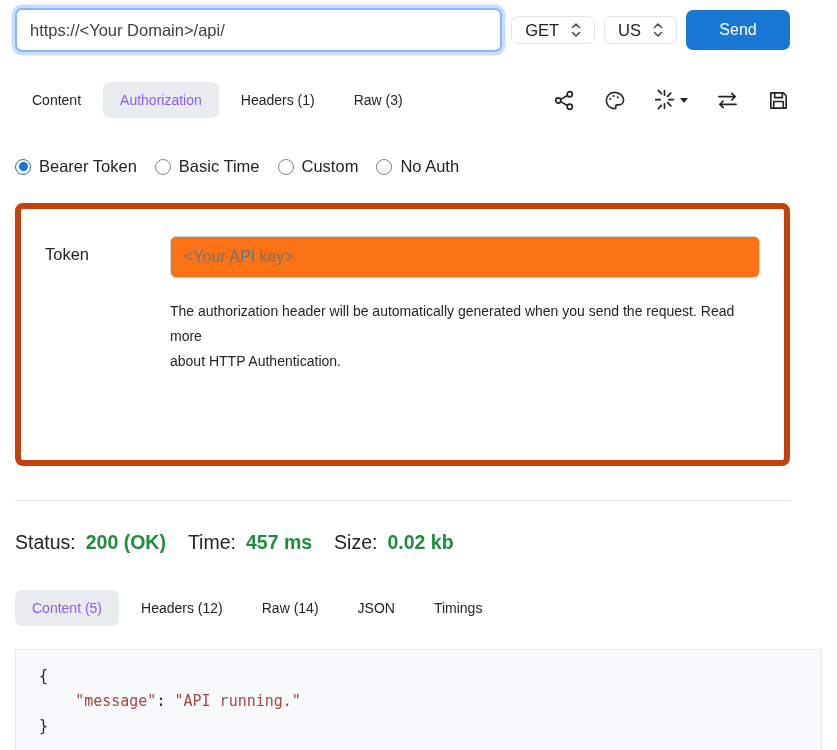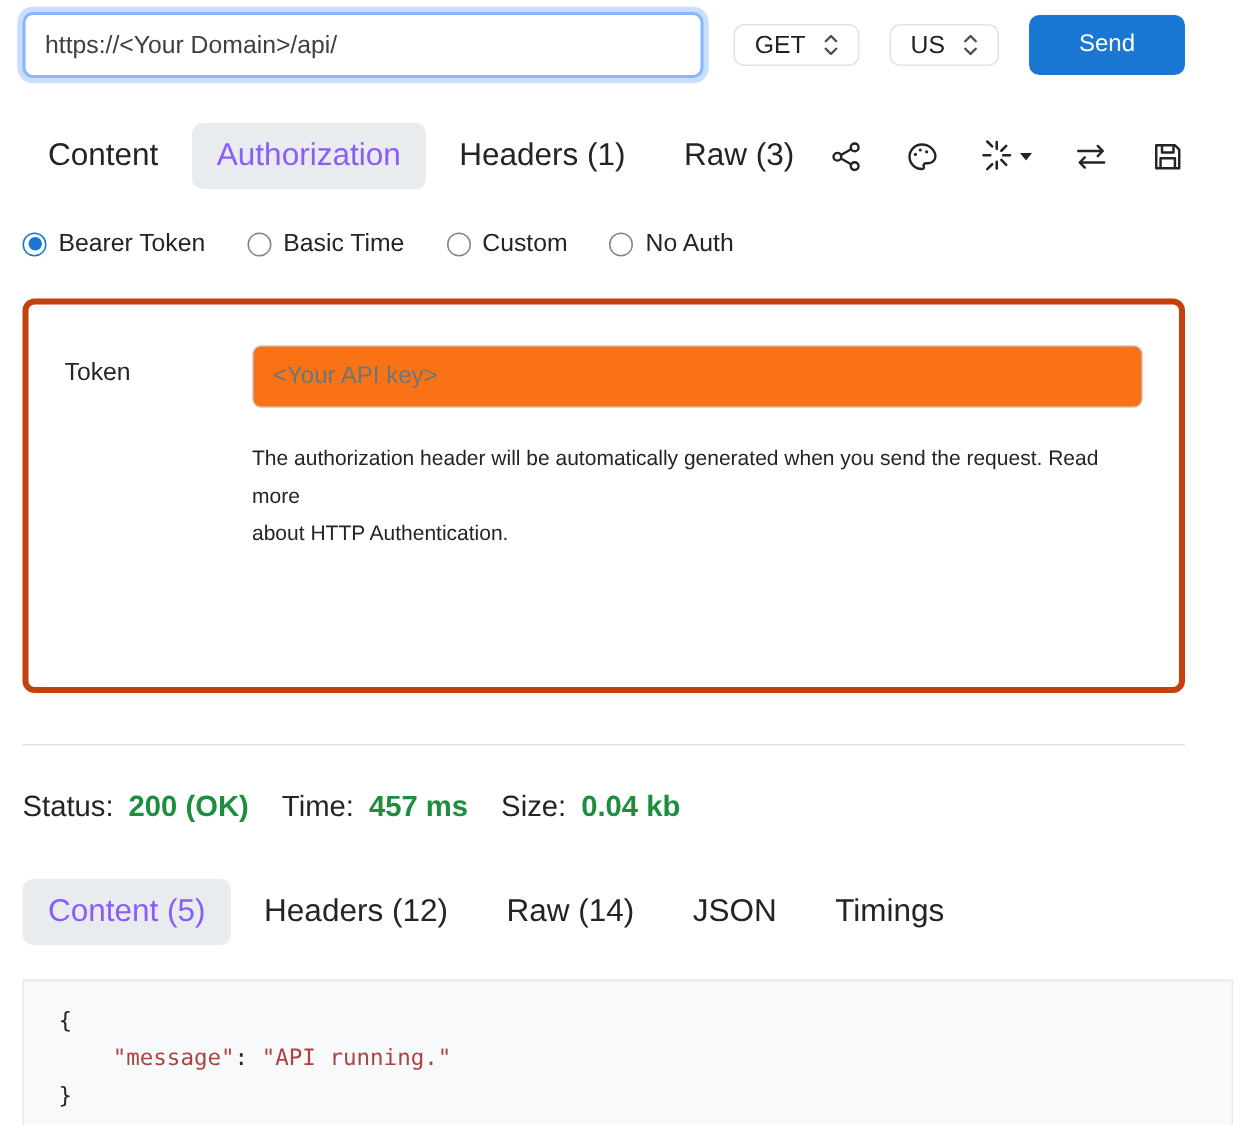--- a/index.html
+++ b/index.html
@@ -2,48 +2,48 @@
 <html style="--accent-blue: #1976d2; --focus-border: #86b7fe; --tab-active-bg: #e9ecef; --success-green: #1e8e3e; --json-string: #a94442;"><head>
 <meta charset="utf-8">
 <style>
   *{box-sizing:border-box;margin:0;padding:0}
   html,body{width:837px;height:750px;overflow:hidden;background:#fff}
   body{font-family:"Liberation Sans","DejaVu Sans",sans-serif;color:#212529}
   .page{padding:8px 15px 0}
   .narrow{margin-right:32px}
 
   
-  .request-bar{display:flex;align-items:center;gap:20px}
+  .request-bar{display:flex;align-items:center;gap:9px}
   .url-input{flex:1;height:44px;font-size:16.5px;color:#3c4043;padding:0 13px;
     border:2px solid var(--focus-border,#86b7fe);border-radius:7px;outline:none;
     box-shadow:0 0 0 3.5px rgba(13,110,253,.22);font-family:inherit;background:#fff}
   .select-box{display:flex;align-items:center;gap:12px;height:28px;padding:0 13px;
     border:1px solid #dfe3e8;border-radius:7px;background:#fff;cursor:pointer}
   .select-value{font-size:16.5px;color:#202124}
   .send-btn{width:104px;height:40px;border:none;border-radius:7px;
     background:var(--accent-blue,#1976d2);color:#fff;font-size:16px;font-family:inherit;cursor:pointer}
 
   
   .tabs-row{display:flex;align-items:center;margin-top:30px}
-  .tab{padding:10px 17px;font-size:21px;color:#212529;border-radius:7px;cursor:pointer;margin-right:5px;white-space:nowrap}
+  .tab{padding:10px 17px;font-size:14px;color:#212529;border-radius:7px;cursor:pointer;margin-right:5px;white-space:nowrap}
   .tab.active{background:var(--tab-active-bg,#e9ecef);color:#8b5cf6}
   .toolbar-icons{margin-left:auto;display:flex;align-items:center;gap:27px;color:#212529}
   .icon-btn{display:inline-flex;align-items:center;cursor:pointer}
   .caret{width:0;height:0;border-left:4.5px solid transparent;border-right:4.5px solid transparent;
     border-top:5.5px solid currentColor;margin-left:4px}
 
   
-  .auth-row{display:flex;align-items:center;gap:28px;margin-top:27px}
+  .auth-row{display:flex;align-items:center;gap:18px;margin-top:39px}
   .radio-group{display:inline-flex;align-items:center;gap:8px;font-size:16.5px;cursor:pointer}
   .radio{width:16px;height:16px;border:1px solid #80868b;border-radius:50%;position:relative;background:#fff;flex:none}
   .radio.checked{border:1.5px solid var(--accent-blue,#1976d2)}
   .radio.checked::after{content:"";position:absolute;inset:2.5px;border-radius:50%;background:var(--accent-blue,#1976d2)}
 
   
-  .token-panel{margin-top:27px;border:4px solid #c2410c;border-radius:8px;padding:27px 24px;min-height:263px}
+  .token-panel{margin-top:27px;border:6px solid #c2410c;border-radius:8px;padding:27px 24px;min-height:263px}
   .token-row{display:flex}
   .token-label{width:125px;font-size:16.5px;padding-top:9px}
   .token-main{flex:1}
   .token-input{width:100%;height:42px;border:1px solid #ced4da;border-radius:6px;padding:0 13px;
     font-size:16px;font-family:inherit;color:#212529;outline:none;background:#f97316}
   .token-input::placeholder{color:#6c757d}
   .help-text{margin-top:21px;font-size:14px;line-height:25px;color:#212529}
 
   .divider{border:none;border-top:1px solid #dee2e6;margin-top:34px}
 
@@ -170,21 +170,21 @@
     <span class="status-group">
       <span>Status:</span>
       <span class="status-value">200 (OK)</span>
     </span>
     <span class="status-group">
       <span>Time:</span>
       <span class="status-value">457 ms</span>
     </span>
     <span class="status-group">
       <span>Size:</span>
-      <span class="status-value">0.04 kb</span>
+      <span class="status-value">0.02 kb</span>
     </span>
   </div>
 
   <div class="tabs-row response narrow">
     <div class="tab active">Content (5)</div>
     <div class="tab">Headers (12)</div>
     <div class="tab">Raw (14)</div>
     <div class="tab">JSON</div>
     <div class="tab">Timings</div>
   </div>

